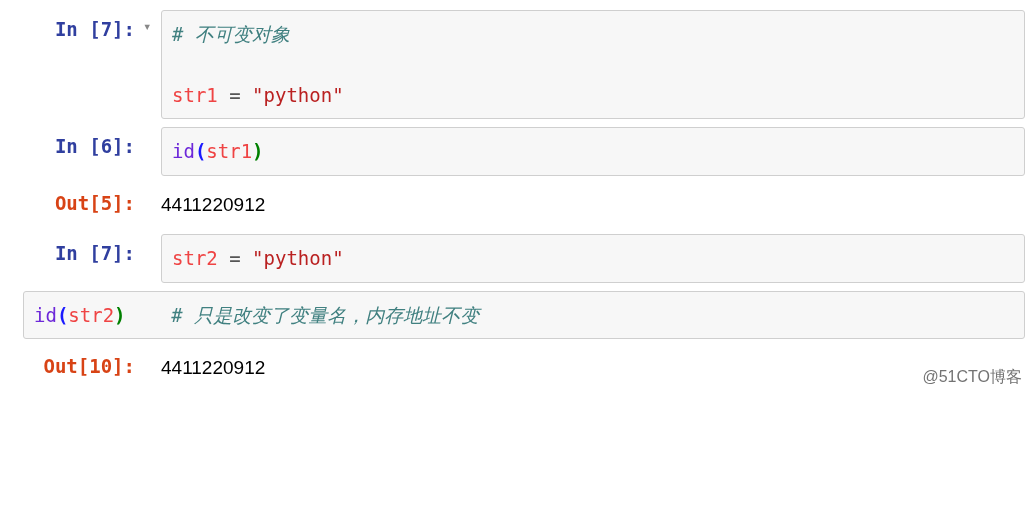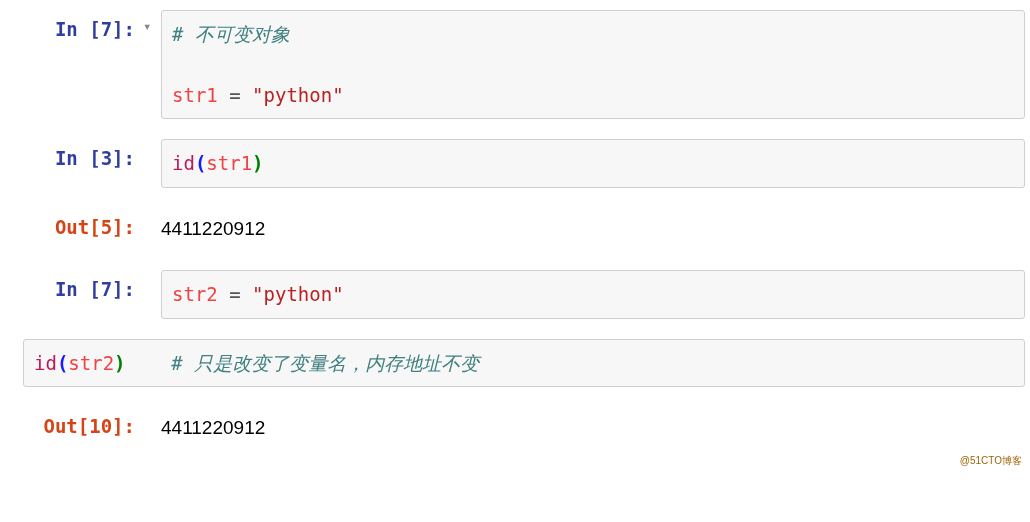--- a/index.html
+++ b/index.html
@@ -8,21 +8,21 @@
     font-family: "Menlo", "Consolas", "DejaVu Sans Mono", monospace;
     font-size: 19px;
     background: #ffffff;
     color: #000;
     width: 1030px;
     box-sizing: border-box;
     position: relative;
   }
   .cell {
     display: flex;
-    margin-bottom: 20px;
+    margin-bottom: 8px;
   }
   .prompt {
     width: 130px;
     flex-shrink: 0;
     text-align: right;
     padding: 8px 8px 0 0;
     font-family: "Menlo", "Consolas", monospace;
     user-select: none;
   }
   .prompt-in { color: #303F9F; font-weight: bold; }
@@ -48,45 +48,45 @@
     flex: 1;
     padding: 8px 10px 8px 0;
     line-height: 1.4;
     font-family: Liberation Sans, sans-serif;
     color: #000;
   }
   .tok-comment { color: #408080; font-style: italic; }
   .tok-name { color: #ef4444; }
   .tok-op { color: #555; }
   .tok-str { color: #BA2121; }
-  .tok-func { color: #be185d; }
+  .tok-func { color: #6d28d9; }
   .tok-paren-blue { color: #1a1aff; font-weight: bold; }
   .tok-paren-green { color: #008000; font-weight: bold; }
   .watermark {
     position: absolute;
     right: 8px;
-    bottom: 12px;
-    color: #a16207;
-    font-size: 10px;
+    bottom: 20px;
+    color: #737373;
+    font-size: 16px;
     font-family: sans-serif;
   }
 </style>
 </head>
 <body>
 
 <div class="cell">
   <div class="prompt"><span class="prompt-in">In [7]:</span></div>
   <div class="run-arrow">▾</div>
   <div class="input-area"><span class="tok-comment"># 不可变对象</span>
 
 <span class="tok-name">str1</span><span class="tok-op"> = </span><span class="tok-str">"python"</span></div>
 </div>
 
 <div class="cell">
-  <div class="prompt"><span class="prompt-in">In [3]:</span></div>
+  <div class="prompt"><span class="prompt-in">In [6]:</span></div>
   <div class="run-arrow"></div>
   <div class="input-area"><span class="tok-func">id</span><span class="tok-paren-blue">(</span><span class="tok-name">str1</span><span class="tok-paren-green">)</span></div>
 </div>
 <div class="cell">
   <div class="prompt"><span class="prompt-out">Out[5]:</span></div>
   <div class="run-arrow"></div>
   <div class="output-area">4411220912</div>
 </div>
 
 <div class="cell">

